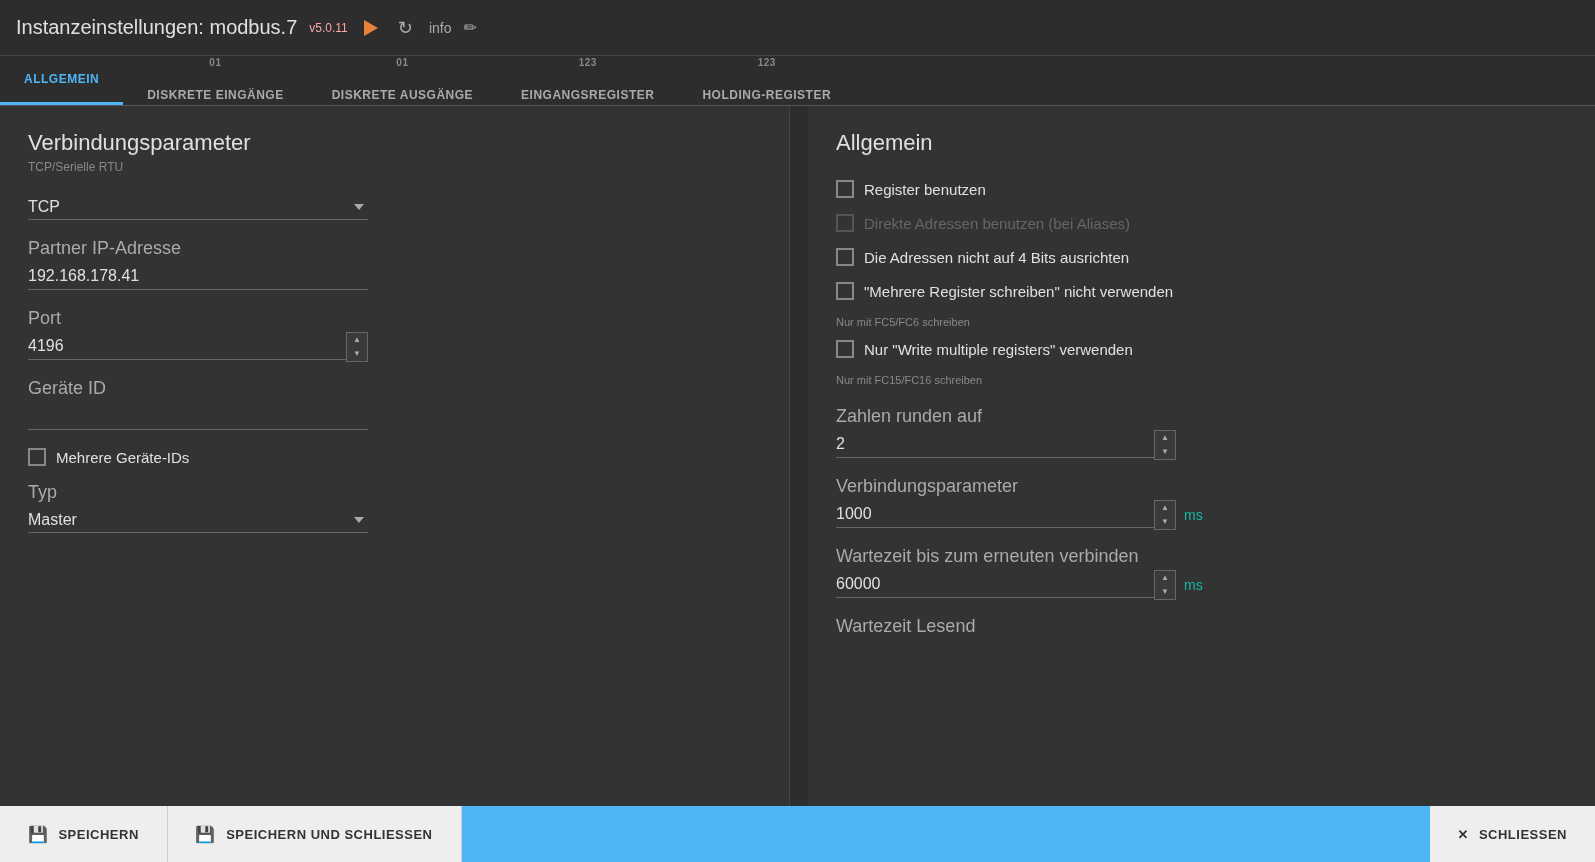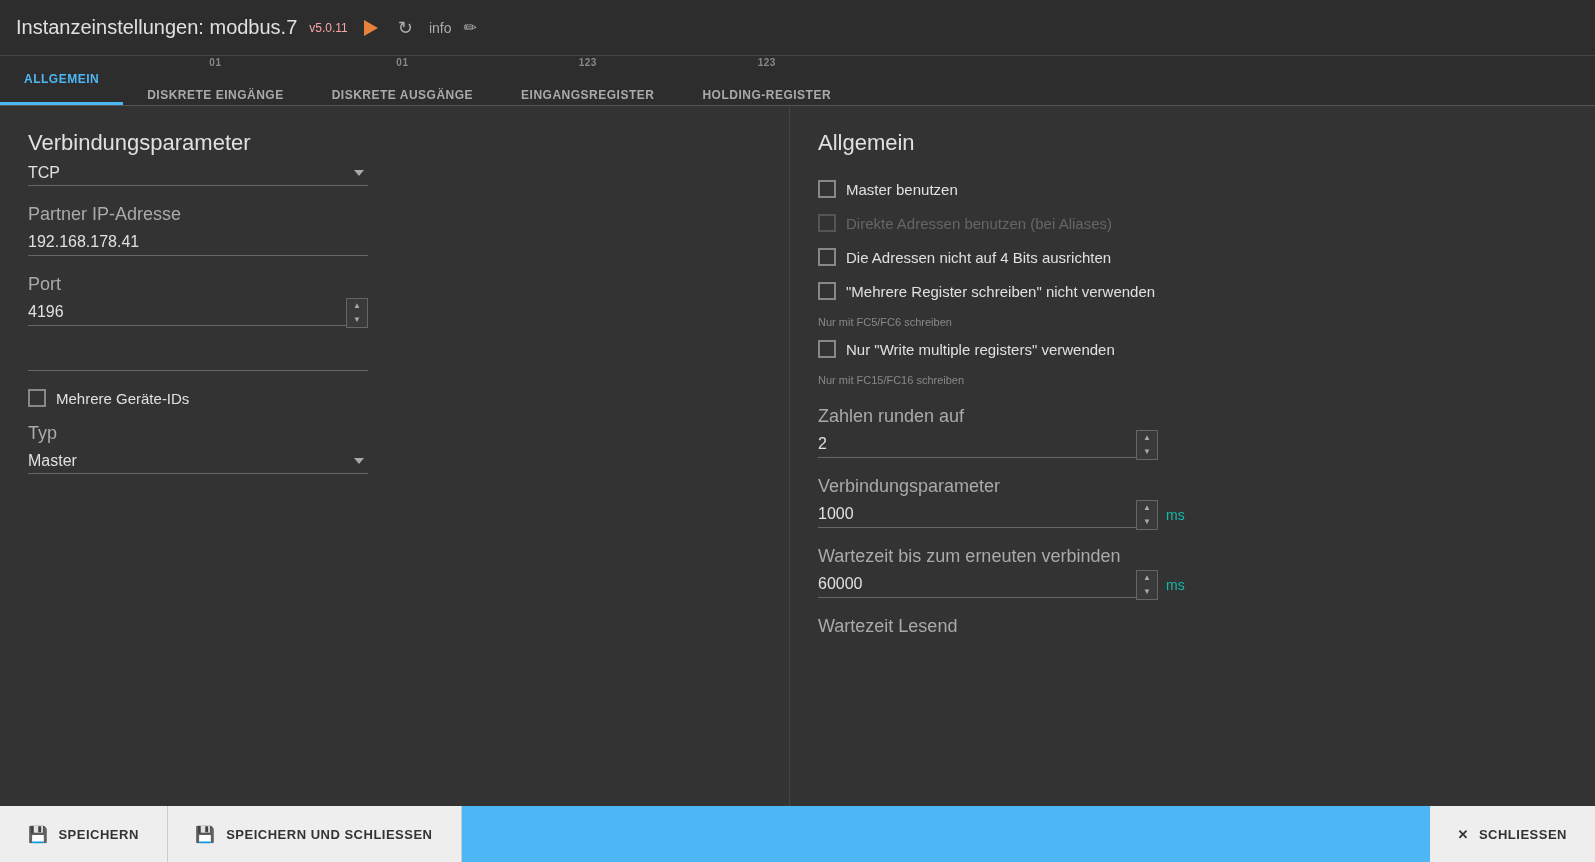--- a/index.html
+++ b/index.html
@@ -94,20 +94,21 @@
       font-size: 10px;
       color: #888;
       margin-bottom: 20px;
     }
 
     
     .main {
       display: flex;
       height: calc(862px - 56px - 50px - 56px);
       background: #2d2d2d;
+      gap: 18px;
     }
 
     
     .left-panel {
       width: 790px;
       background: #333;
       padding: 24px 28px;
       border-right: 1px solid #444;
     }
     .panel-title {
@@ -366,20 +367,21 @@
   <div class="tab">
     <span class="tab-icon">123</span>
     <span>HOLDING-REGISTER</span>
   </div>
 </div>
 
 <div class="main">
 
   <div class="left-panel">
     <div class="panel-title">Verbindungsparameter</div>
+    <div class="panel-subtitle">TCP/Serielle RTU</div>
 
     <div class="form-group">
       <div class="form-select-wrapper">
         <select class="form-select">
           <option>TCP</option>
           <option>Serial RTU</option>
         </select>
         <span class="select-arrow"></span>
       </div>
     </div>
@@ -394,20 +396,21 @@
       <div class="number-input-wrapper">
         <input class="number-input" type="text" value="4196" style="">
         <div class="number-spinners">
           <button class="spinner-btn">▲</button>
           <button class="spinner-btn">▼</button>
         </div>
       </div>
     </div>
 
     <div class="form-group">
+      <label class="form-label">Geräte ID</label>
       <input class="form-input" type="text" value="" style="">
     </div>
 
     <div class="checkbox-row">
       <div class="checkbox-custom"></div>
       <span class="checkbox-label">Mehrere Geräte-IDs</span>
     </div>
 
     <div class="form-group">
       <label class="form-label">Typ</label>
@@ -420,21 +423,21 @@
       </div>
     </div>
   </div>
 
   <div class="right-panel">
     <div class="right-panel-title">Allgemein</div>
 
     <div class="checkbox-section">
       <div class="checkbox-row">
         <div class="checkbox-custom"></div>
-        <span class="checkbox-label">Master benutzen</span>
+        <span class="checkbox-label">Register benutzen</span>
       </div>
     </div>
 
     <div class="checkbox-section">
       <div class="checkbox-row">
         <div class="checkbox-custom disabled"></div>
         <span class="checkbox-label disabled">Direkte Adressen benutzen (bei Aliases)</span>
       </div>
     </div>
 

